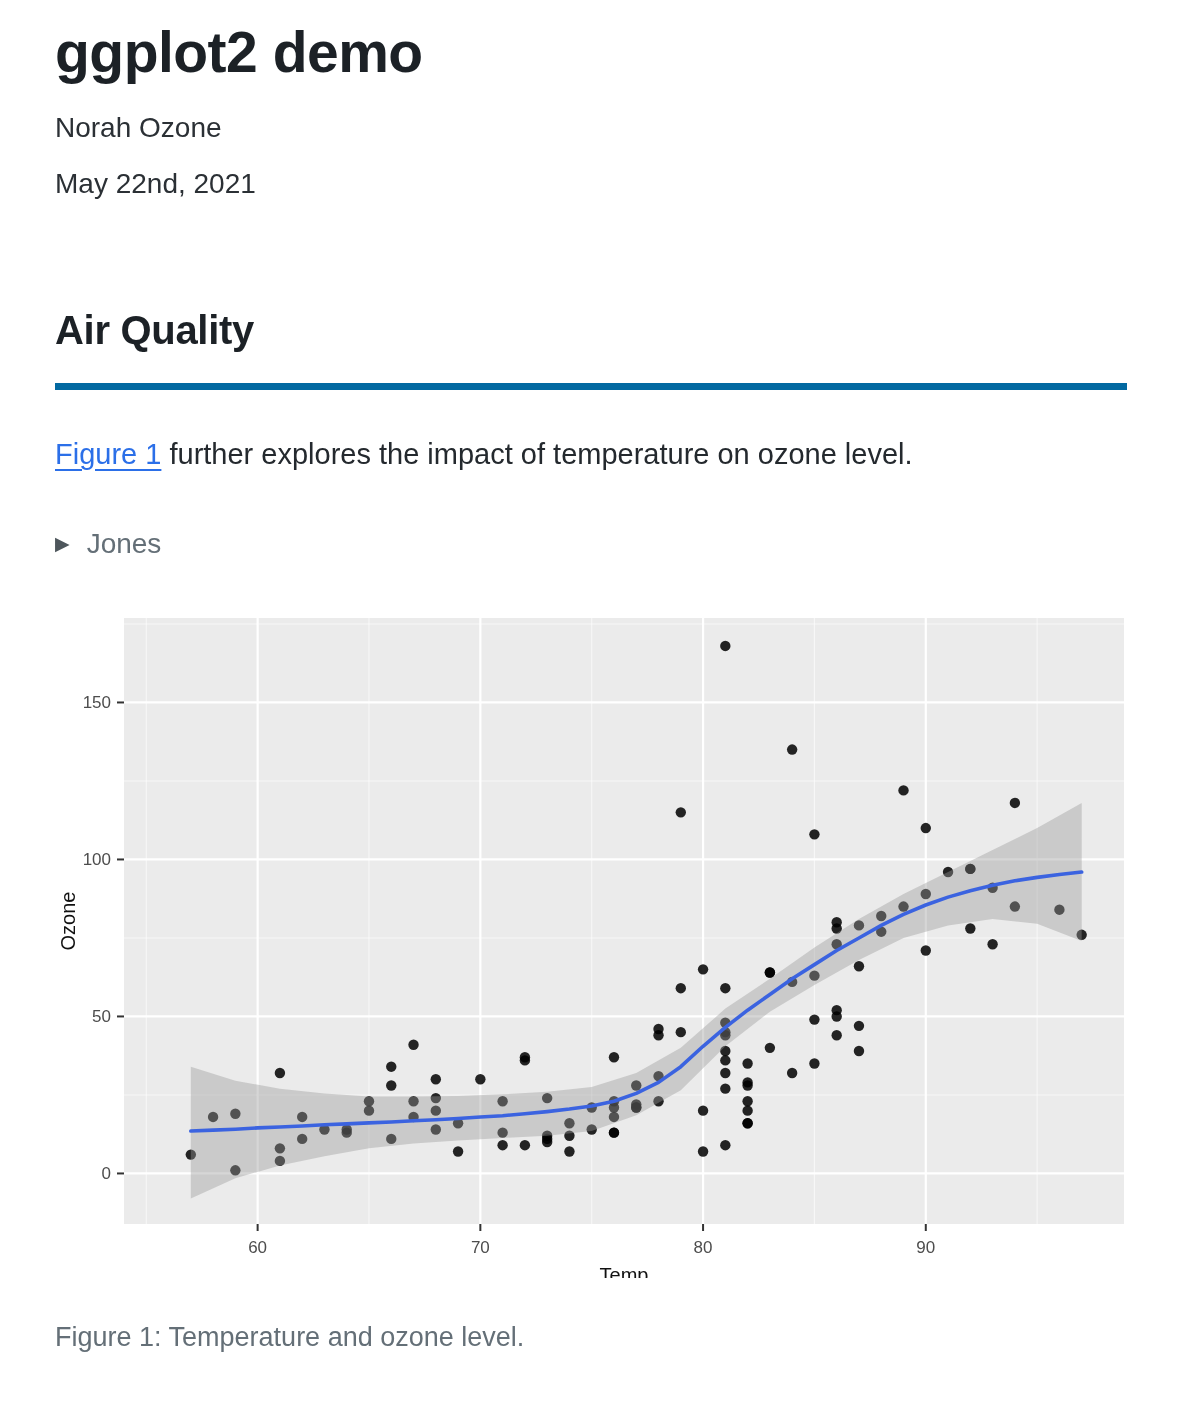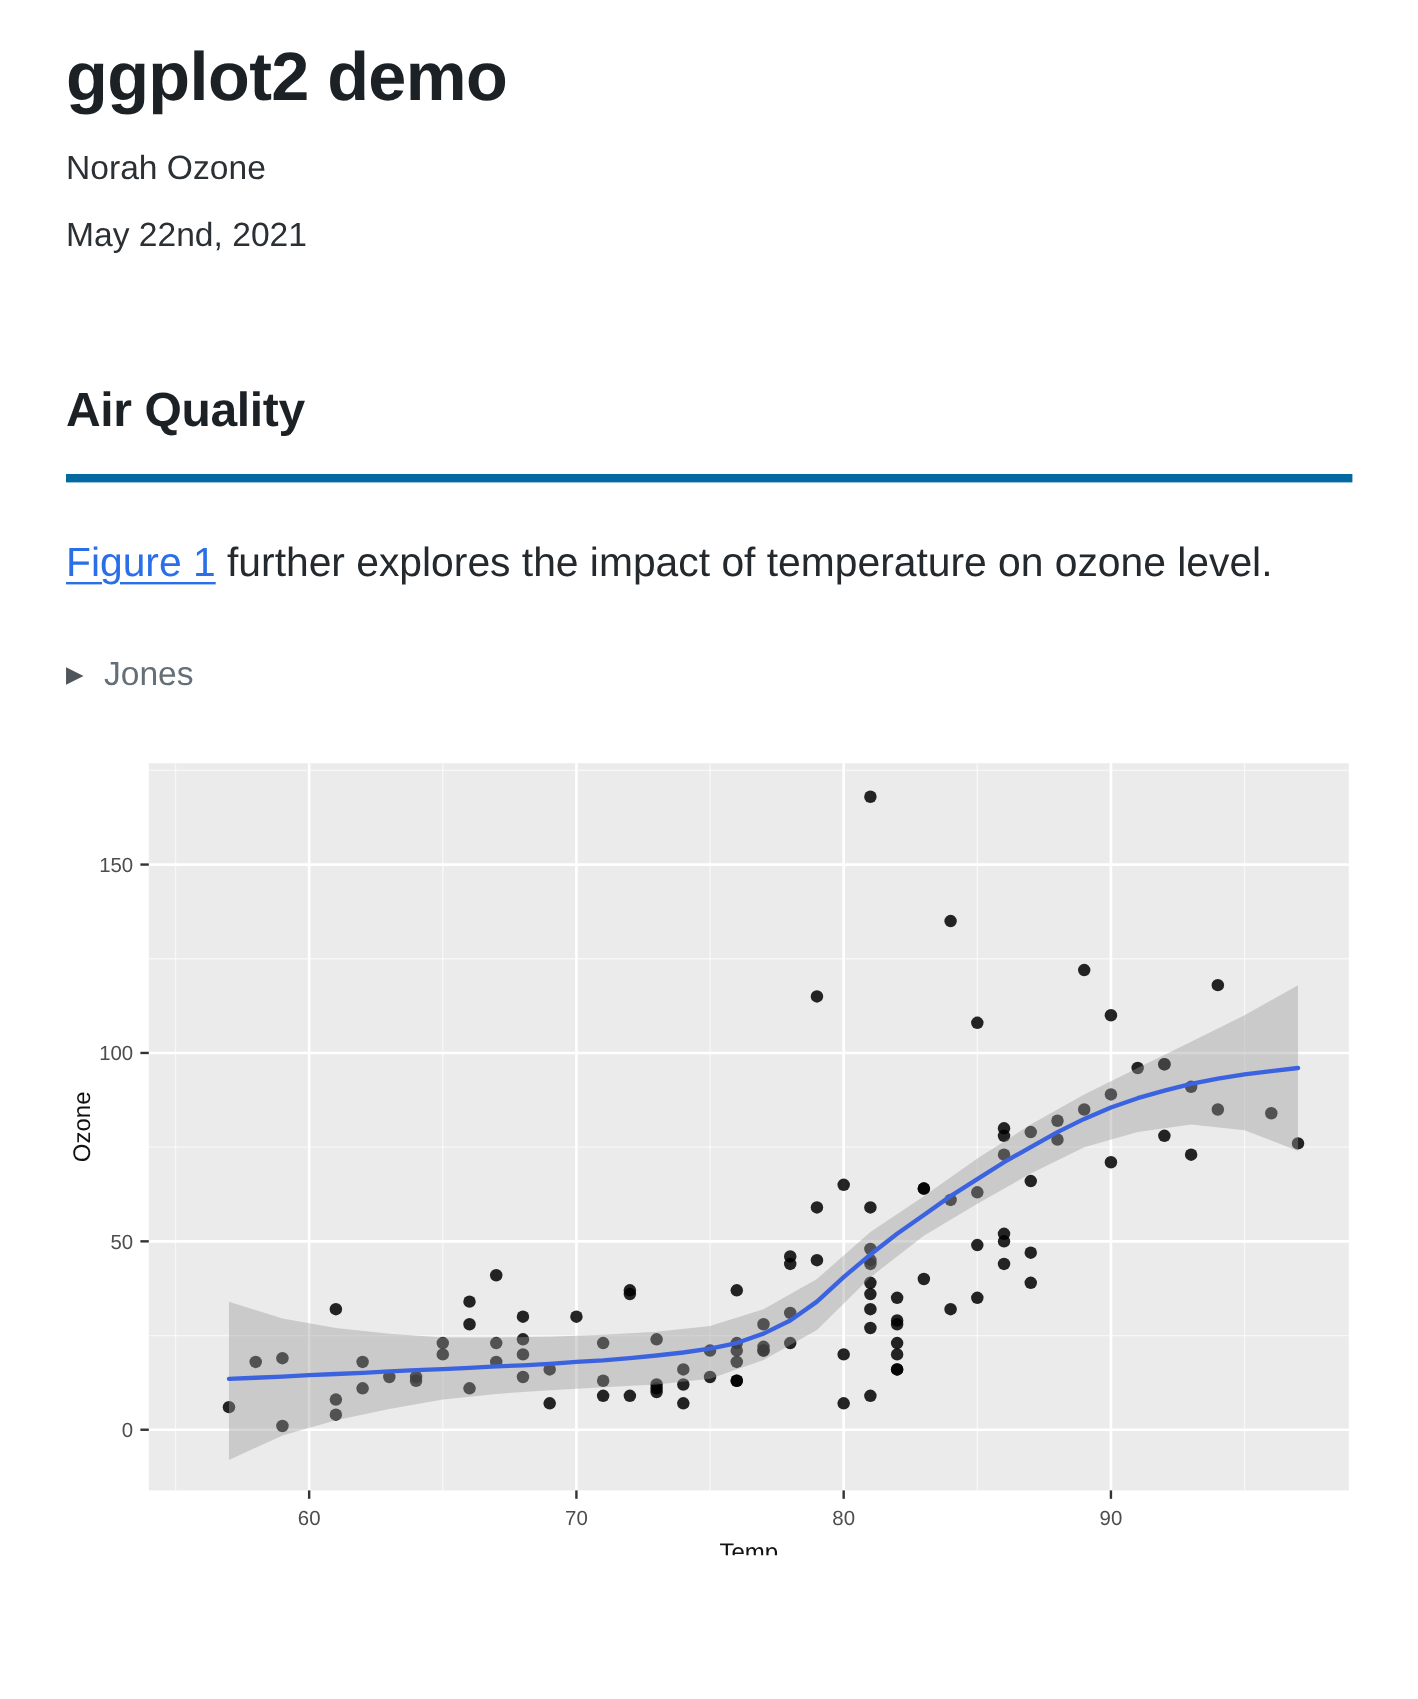--- a/index.html
+++ b/index.html
@@ -1,25 +1,25 @@
 <!DOCTYPE html>
 <html><head>
 <meta charset="utf-8">
 <style>
   html,body{margin:0;padding:0;background:#ffffff;}
   body{width:1182px;height:1416px;overflow:hidden;
        font-family:"Liberation Sans",sans-serif;color:#212529;}
-  .doc{padding:32px 55px 0 55px;}
+  .doc{padding:20px 55px 0 55px;}
   h1{font-size:57px;font-weight:700;letter-spacing:-.5px;line-height:1.15;
      margin:0 0 26px 0;color:#1c2126;}
   .author{font-size:28px;line-height:1.15;margin:0 0 24px 0;color:#2b3035;}
   .date{font-size:28px;line-height:1.15;margin:0;color:#2b3035;}
   h2{font-size:40px;font-weight:600;letter-spacing:-.3px;line-height:1.2;
      margin:106px 0 0 0;padding-bottom:29px;border-bottom:7px solid #0369a1;color:#1c2126;}
-  .body-text{font-size:34px;line-height:1.25;margin:46px 0 0 0;color:#24292e;}
+  .body-text{font-size:29px;line-height:1.25;margin:46px 0 0 0;color:#24292e;}
   .body-text a{color:#2b6fe8;text-decoration:underline;text-underline-offset:5px;text-decoration-thickness:2px;cursor:pointer;}
   .code-toggle{margin-top:55px;display:flex;align-items:center;gap:17px;
                font-size:28px;color:#646f77;cursor:pointer;width:max-content;line-height:1.2;}
   .tri{font-family:"DejaVu Sans",sans-serif;font-size:19px;color:#4e565c;line-height:1;}
   figure{margin:49px 0 0 0;}
   #chart svg{display:block;}
   figcaption{font-size:27px;color:#646f77;margin-top:43px;line-height:1.25;}
 </style>
 </head>
 <body>
@@ -193,15 +193,16 @@
             <line x1="62" x2="69" y1="406.4528497409326" y2="406.4528497409326" stroke="#333333" stroke-width="2"></line>
             <text x="56" y="412.4528497409326" text-anchor="end" font-size="17" fill="#4d4d4d">50</text>
             <line x1="62" x2="69" y1="249.45803108808292" y2="249.45803108808292" stroke="#333333" stroke-width="2"></line>
             <text x="56" y="255.45803108808292" text-anchor="end" font-size="17" fill="#4d4d4d">100</text>
             <line x1="62" x2="69" y1="92.46321243523317" y2="92.46321243523317" stroke="#333333" stroke-width="2"></line>
             <text x="56" y="98.46321243523317" text-anchor="end" font-size="17" fill="#4d4d4d">150</text>
             <text x="569" y="672" text-anchor="middle" font-size="20" fill="#111111">Temp</text>
             <text x="20" y="311" text-anchor="middle" font-size="20" fill="#111111" transform="rotate(-90 20 311)">Ozone</text>
           </svg>
         </div>
+      <figcaption>Figure 1: Temperature and ozone level.</figcaption>
     </figure>
   </section>
 </div>
 
 </body></html>

